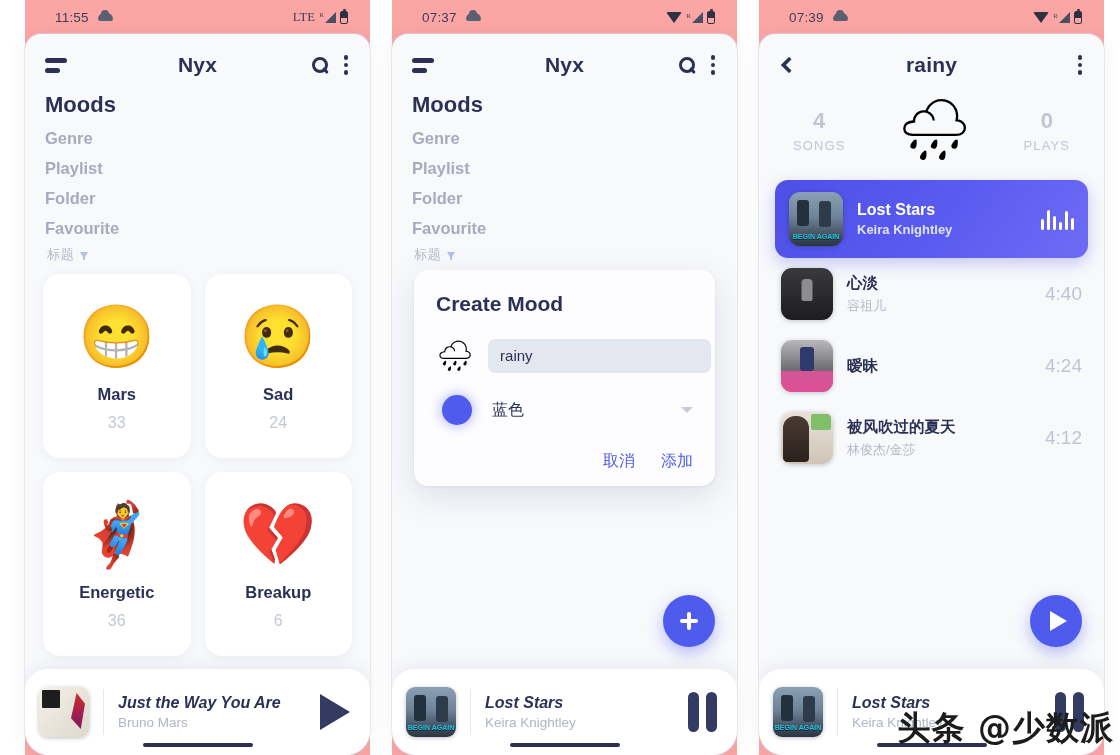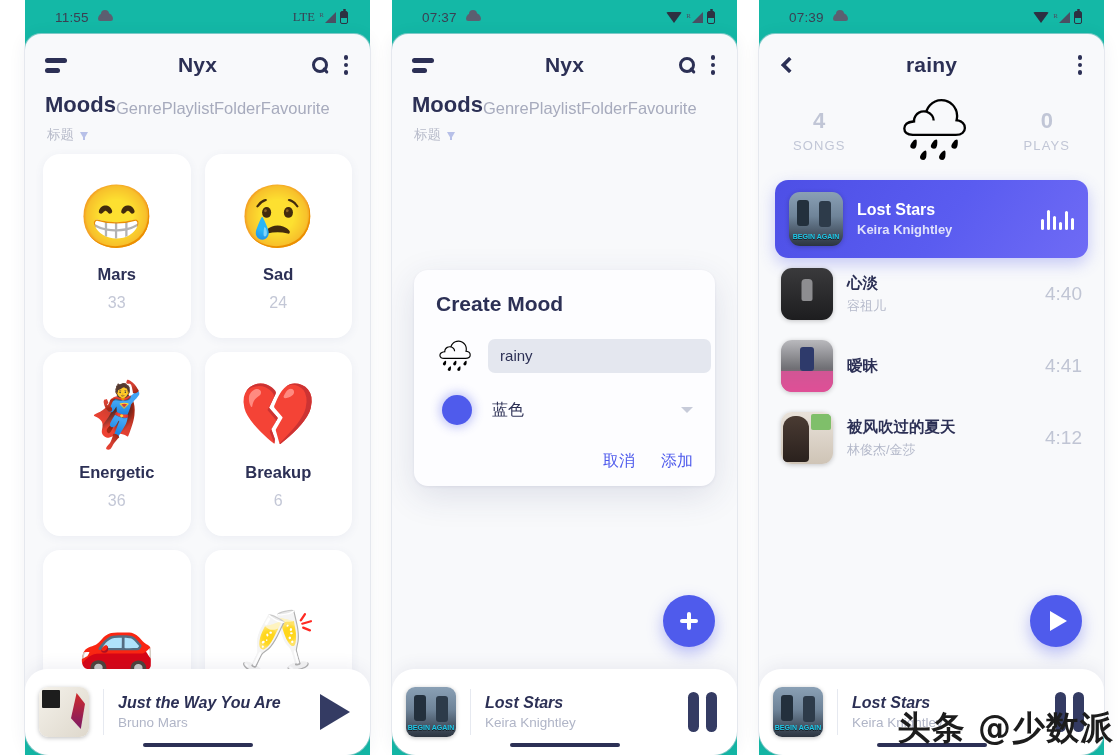--- a/index.html
+++ b/index.html
@@ -15,21 +15,21 @@
     display: flex;
     background: #ffffff;
   }
 
   
   .phone {
     position: relative;
     width: 345px;
     height: 755px;
     margin-left: 25px;
-    background: #14b8a6;
+    background: #fca5a5;
   }
   .phone:nth-child(2) { margin-left: 22px; }
   .phone:nth-child(3) { margin-left: 22px; }
 
   .statusbar {
     height: 34px;
     display: flex;
     align-items: center;
     justify-content: space-between;
     padding: 0 22px 0 30px;
@@ -118,24 +118,24 @@
   .kebab i { width: 4.5px; height: 4.5px; border-radius:50%; background:#2c3055; display:block;}
   .back-icon {
     width: 12px; height: 12px;
     border-left: 4px solid #2c3055; border-bottom: 4px solid #2c3055;
     transform: rotate(45deg); margin-left: 4px;
     border-radius: 1px; cursor:pointer;
   }
 
   
   .tabs {
-    display: flex; align-items: flex-end; 
-    padding: 0 20px; margin-top: -4px;
-  }
-  .tab { font-size: 16.5px; color: #a7abbd; font-weight: 400; cursor:pointer;}
+    display: flex; align-items: flex-start; gap: 11px;
+    padding: 0 20px; margin-top: -4px; flex-direction: column;
+  }
+  .tab { font-size: 16.5px; color: #a7abbd; font-weight: 700; cursor:pointer;}
   .tab.active { font-size: 22px; color: #2c3055; font-weight: bold; }
   .sortrow {
     padding: 8px 22px 0;
     display: flex; align-items: center; gap: 6px;
     font-size: 13.5px; color: #b6bac9;
   }
   .sort-arrow {
     width: 0; height: 0; border-left: 4px solid transparent;
     border-right: 4px solid transparent; border-top: 7px solid #b7c0e8;
     position: relative;
@@ -579,21 +579,21 @@
             <div class="song-artist">容祖儿</div>
           </div>
           <div class="song-dur">4:40</div>
         </div>
 
         <div class="song-row">
           <div class="song-art art-pink"></div>
           <div class="song-meta">
             <div class="song-title">暧昧</div>
           </div>
-          <div class="song-dur">4:41</div>
+          <div class="song-dur">4:24</div>
         </div>
 
         <div class="song-row">
           <div class="song-art art-girl"></div>
           <div class="song-meta">
             <div class="song-title">被风吹过的夏天</div>
             <div class="song-artist">林俊杰/金莎</div>
           </div>
           <div class="song-dur">4:12</div>
         </div>

